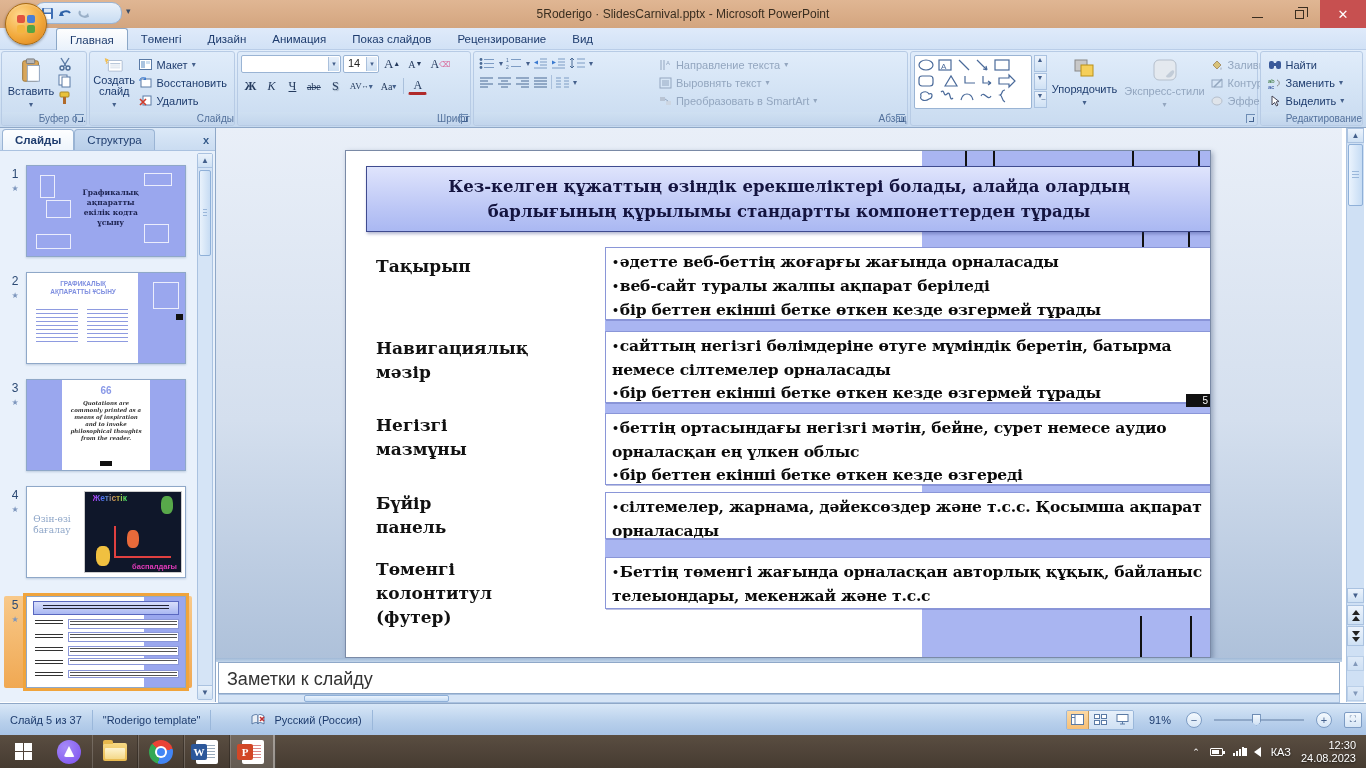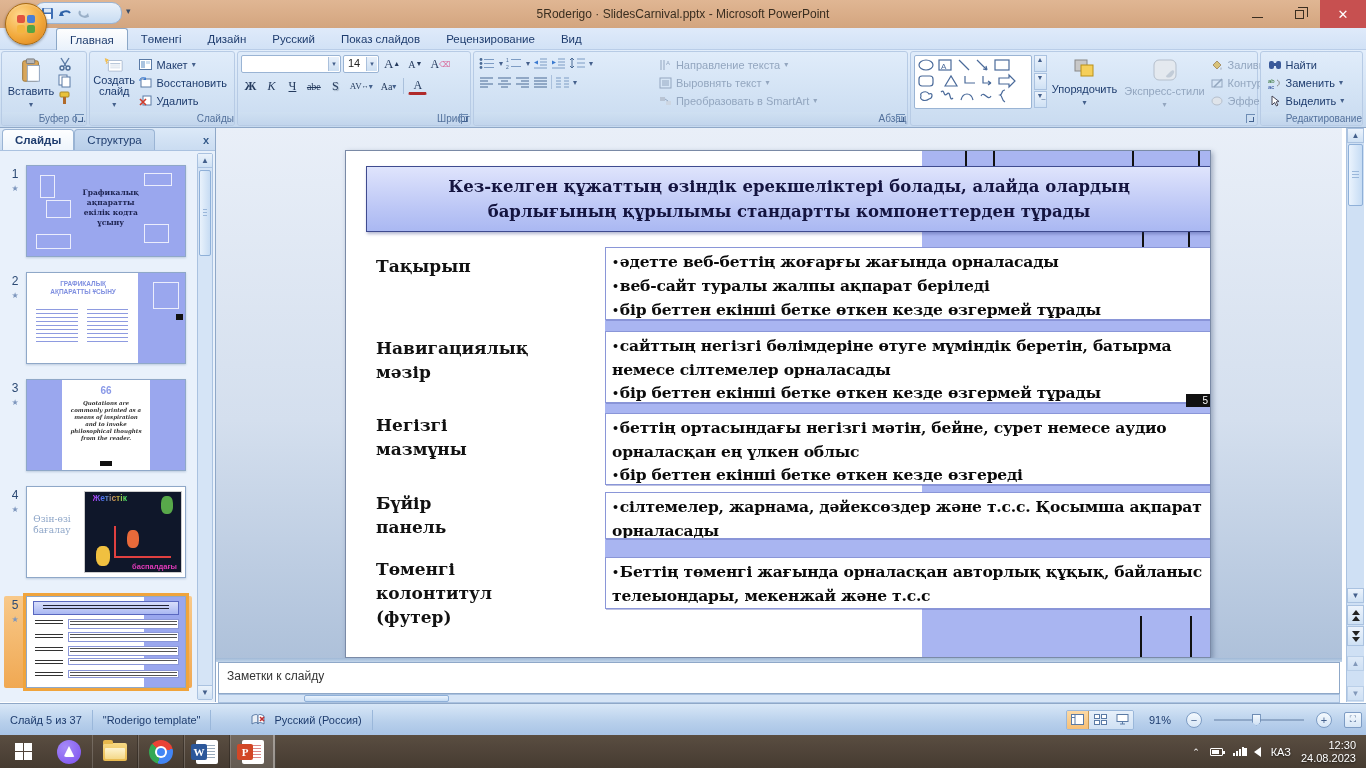--- a/index.html
+++ b/index.html
@@ -108,21 +108,21 @@
   .vscroll{position:absolute;right:2px;top:128px;width:18px;height:574px;background:#cfe0f4;border-left:1px solid #aac2e0;}
   .vbtn{position:absolute;left:0;right:0;height:15px;background:linear-gradient(#ecf3fc,#cfe1f4);border:1px solid #aac2e0;display:flex;align-items:center;justify-content:center;color:#44608c;font-size:8px;}
   .vthumb{position:absolute;left:1px;right:1px;background:linear-gradient(90deg,#eaf3fd,#c6dcf4);border:1px solid #8fb0d8;border-radius:2px;}
   .chev{width:0;height:0;border-left:4px solid transparent;border-right:4px solid transparent;}
   .chev.up{border-bottom:5px solid #222;}
   .chev.dn{border-top:5px solid #222;}
   .dblbtn{position:absolute;left:0;right:0;height:20px;background:linear-gradient(#ecf3fc,#cfe1f4);border:1px solid #aac2e0;display:flex;flex-direction:column;align-items:center;justify-content:center;gap:1px;}
 
   
   .notes-splitter{position:absolute;left:216px;top:658px;width:1126px;height:4px;background:linear-gradient(#9fb8d6,#c2d5ea);}
-  .notes{position:absolute;left:218px;top:662px;width:1122px;height:32px;background:#fff;border:1px solid #8fa8c8;padding:6px 8px;font-size:12px;color:#333;}
+  .notes{position:absolute;left:218px;top:662px;width:1122px;height:32px;background:#fff;border:1px solid #8fa8c8;padding:6px 8px;font-size:18px;color:#333;}
   .hscroll{position:absolute;left:218px;top:694px;width:1122px;height:9px;background:#d5e4f6;border:1px solid #aac2e0;}
   .hthumb{position:absolute;left:85px;top:0;width:145px;height:7px;background:linear-gradient(#eaf3fd,#c6dcf4);border:1px solid #8fb0d8;border-radius:2px;}
 
   
   .statusbar{position:absolute;left:0;top:703px;width:1366px;height:32px;background:linear-gradient(#d8e7f7,#b7cfeb 60%,#a9c4e6);border-top:1px solid #8fa8c8;display:flex;align-items:center;color:#1e3c6e;}
   .sseg{padding:0 10px;height:20px;line-height:20px;border-right:1px solid #9ab7da;}
   .sright{margin-left:auto;display:flex;align-items:center;gap:12px;padding-right:4px;}
   .viewbtns{display:flex;border:1px solid #9ab7da;border-radius:2px;overflow:hidden;}
   .vb{width:22px;height:18px;display:flex;align-items:center;justify-content:center;background:linear-gradient(#e7f0fa,#cfe0f3);}
   .vb.active{background:linear-gradient(#fcd9a4,#f6bf76);border-right:1px solid #c89a56;}
@@ -202,21 +202,21 @@
         <i style="background:#f5b53f"></i>
         <i style="background:#57a443"></i>
     </div>
   </div>
 
   <div class="tabrow">
     <div class="tabs">
       <div class="rtab active">Главная</div>
       <div class="rtab">Төменгі</div>
       <div class="rtab">Дизайн</div>
-      <div class="rtab">Русский</div>
+      <div class="rtab">Анимация</div>
       <div class="rtab">Показ слайдов</div>
       <div class="rtab">Рецензирование</div>
       <div class="rtab">Вид</div>
     </div>
   </div>
 
   <div class="ribbon">
 
     <div class="rgroup" style="width:88px;">
       <div class="bigbtn">

